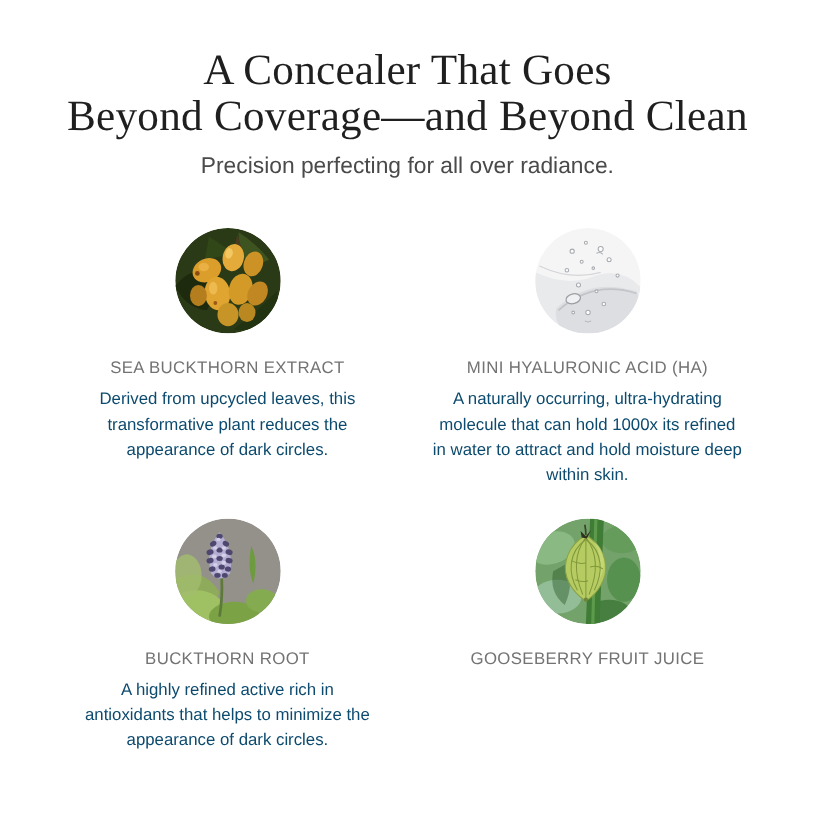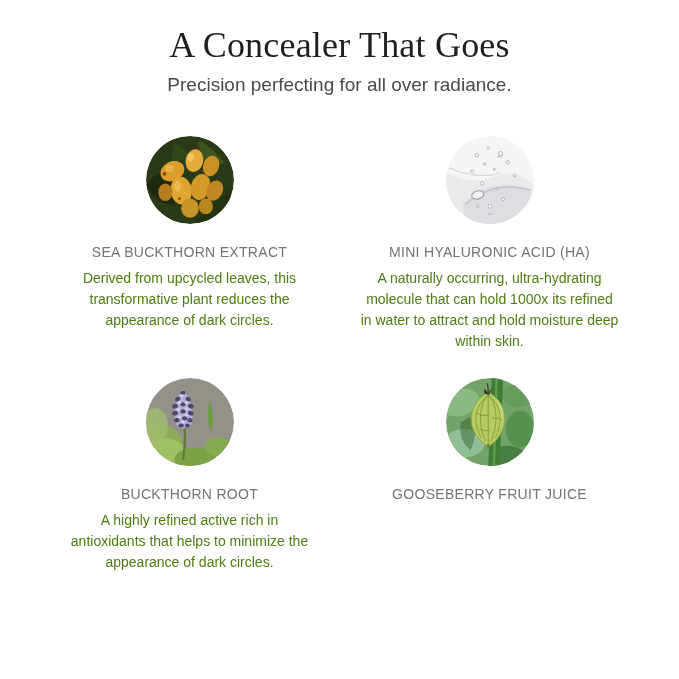--- a/index.html
+++ b/index.html
@@ -15,21 +15,21 @@
     -webkit-font-smoothing: antialiased;
   }
   .page {
     width: 679px;
     height: 679px;
     background: #ffffff;
     box-sizing: border-box;
     text-align: center;
   }
   .title {
-    margin: 0;
+    margin: 13px;
     padding-top: 26px;
     font-family: "Liberation Serif", serif;
     font-weight: 400;
     font-size: 36px;
     line-height: 38px;
     color: #1f1f1f;
     letter-spacing: 0.2px;
   }
   .subtitle {
     margin: 10px 0 0 0;
@@ -62,31 +62,31 @@
     font-size: 14px;
     font-weight: 400;
     line-height: 17px;
     letter-spacing: 0.3px;
     color: #737373;
   }
   .ing-desc {
     margin: 7px 0 0 0;
     font-size: 14px;
     line-height: 21px;
-    color: #4d7c0f;
+    color: #0c4a6e;
   }
   .w240 { max-width: 240px; }
   .w258 { max-width: 258px; }
 </style>
 </head>
 <body>
 
 <div class="page">
 
-  <h1 class="title"><span>A Concealer That Goes</span><br></h1>
+  <h1 class="title"><span>A Concealer That Goes</span><br><span>Beyond Coverage—and Beyond Clean</span></h1>
 
   <p class="subtitle">Precision perfecting for all over radiance.</p>
 
   <div class="grid">
 
     <div class="cell">
       <div class="photo">
         <svg viewBox="0 0 100 100">
           <circle cx="50" cy="50" r="50" fill="#2b3a16"></circle>
           <path d="M0,55 Q20,30 45,48 L30,78 Q10,76 0,55 Z" fill="#1d2a0e"></path>

